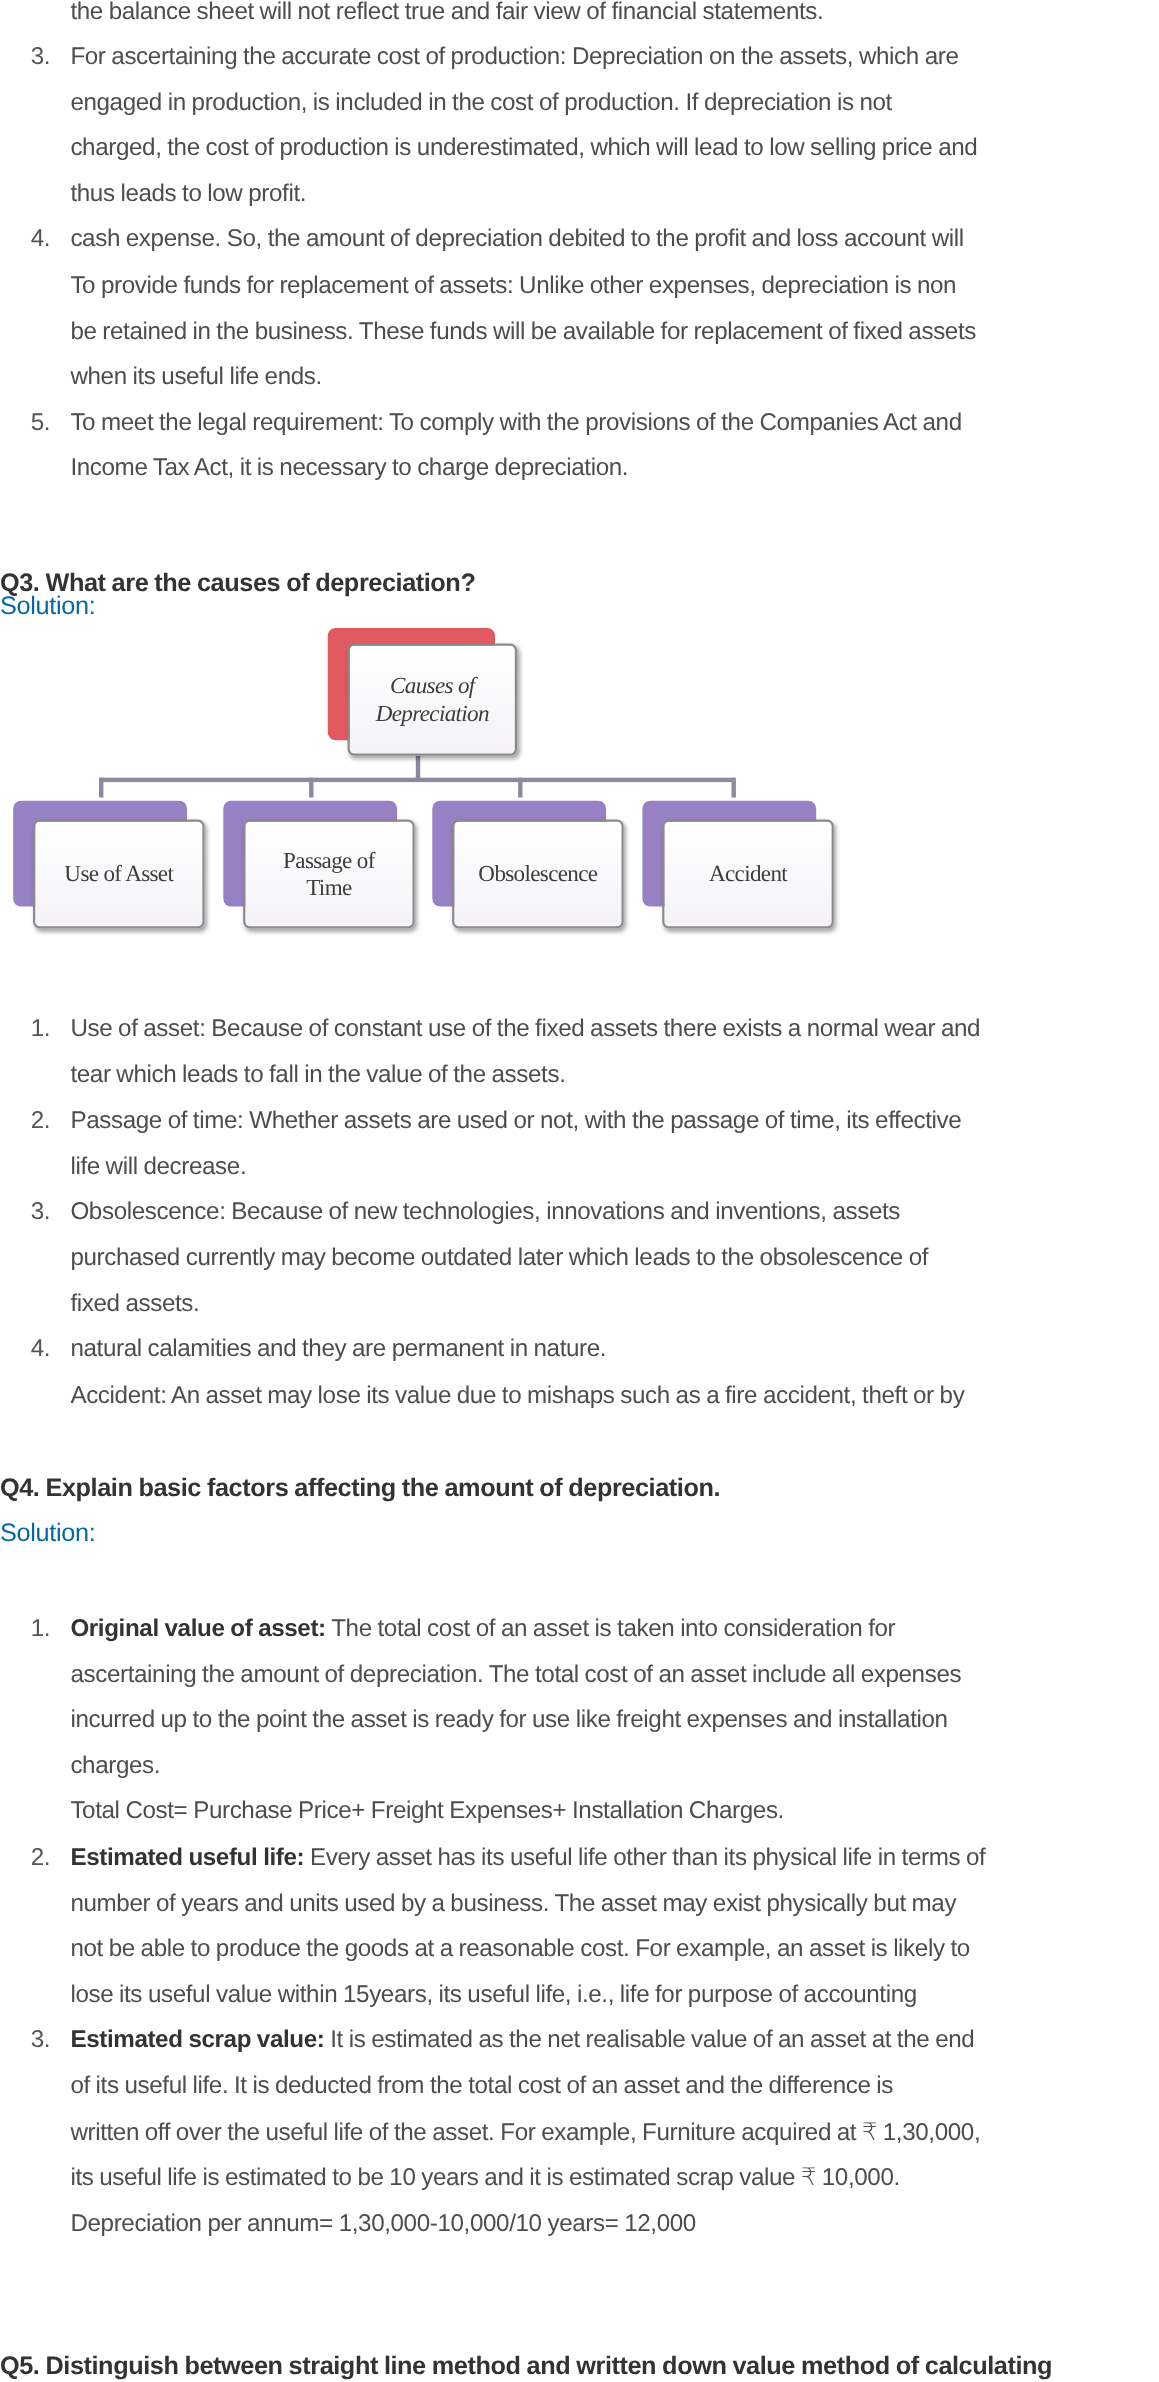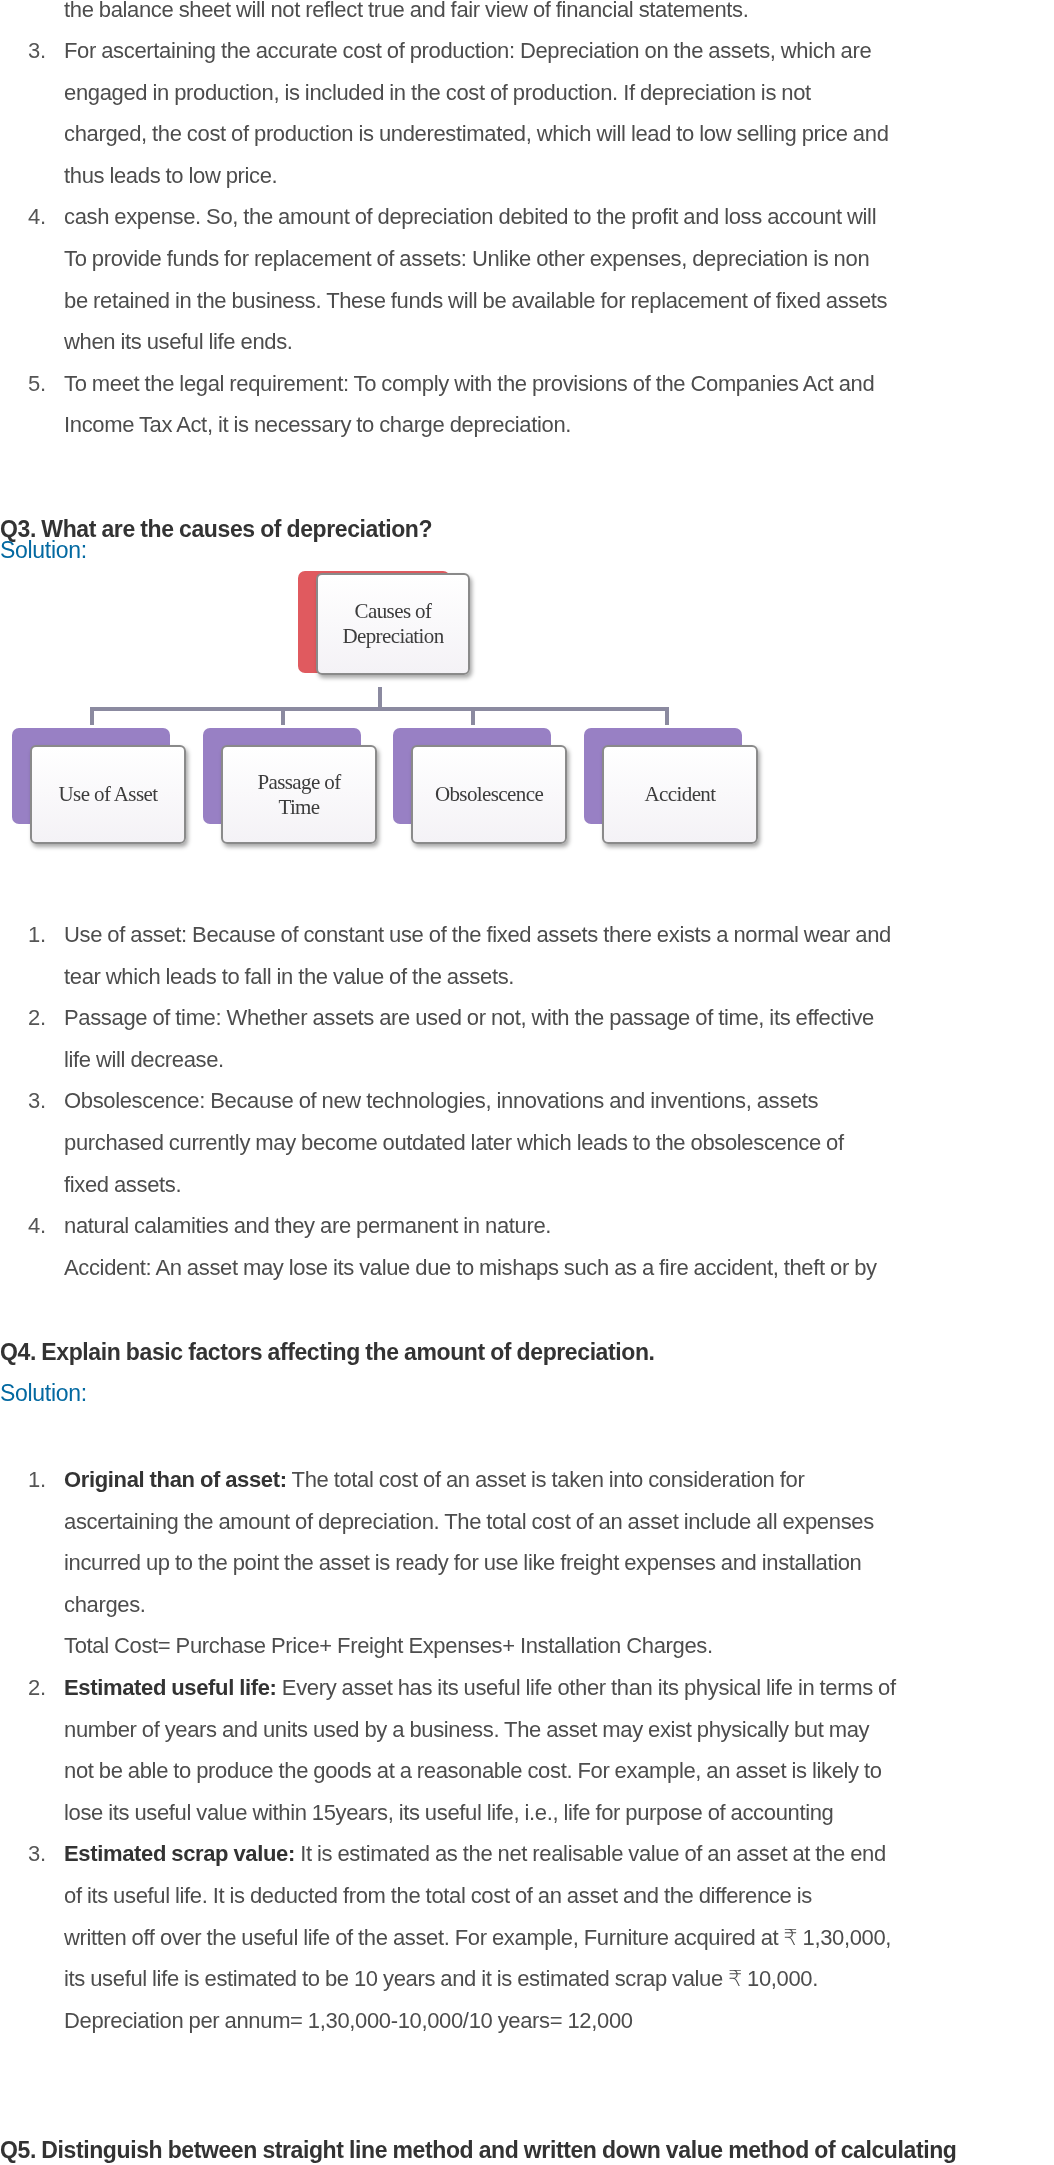--- a/index.html
+++ b/index.html
@@ -82,39 +82,39 @@
       box-shadow: 2px 3px 4px rgba(0,0,0,0.35);
       display: flex; align-items: center; justify-content: center;
       text-align: center;
       font-family: "Liberation Serif", "DejaVu Serif", serif;
       font-size: 21px;
       line-height: 25px;
       color: #3c3c3c;
       letter-spacing: -0.6px;
     }
     .root .back { background: #e05a5f; left: 0; top: 0; width: 152px; height: 102px; }
-    .root .front { left: 18px; top: 2px; width: 150px; height: 98px; }
+    .root .front { left: 18px; top: 14px; width: 150px; height: 98px; font-style: italic; }
     .child .back { background: #9880c4; left: 0; top: 0; width: 158px; height: 96px; }
     .child .front { left: 18px; top: 17px; width: 152px; height: 95px; }
     .conn { position: absolute; background: #8b8aa0; }
   </style>
 </head>
 <body>
 
 <div class="page">
 
   <div class="plain" style="top:-11px;">the balance sheet will not reflect true and fair view of financial statements.</div>
 
   <div class="ol" style="top:30px;">
     <div class="li">
       <span class="num">3.</span>
       <div>For ascertaining the accurate cost of production: Depreciation on the assets, which are</div>
       <div>engaged in production, is included in the cost of production. If depreciation is not</div>
       <div style="white-space:nowrap">charged, the cost of production is underestimated, which will lead to low selling price and</div>
-      <div>thus leads to low price.</div>
+      <div>thus leads to low profit.</div>
     </div>
     <div class="li">
       <span class="num">4.</span>
       <div>cash expense. So, the amount of depreciation debited to the profit and loss account will</div>
       <div>To provide funds for replacement of assets: Unlike other expenses, depreciation is non</div>
       <div style="white-space:nowrap">be retained in the business. These funds will be available for replacement of fixed assets</div>
       <div>when its useful life ends.</div>
     </div>
     <div class="li">
       <span class="num">5.</span>
@@ -206,21 +206,21 @@
       <div style="white-space:nowrap">Accident: An asset may lose its value due to mishaps such as a fire accident, theft or by</div>
     </div>
   </div>
 
   <div class="q" style="top:1335px;">Q4. Explain basic factors affecting the amount of depreciation.</div>
   <div class="sol" style="top:1376px;">Solution:</div>
 
   <div class="ol" style="top:1459px;">
     <div class="li">
       <span class="num">1.</span>
-      <div><b>Original than of asset:</b><span> The total cost of an asset is taken into consideration for</span></div>
+      <div><b>Original value of asset:</b><span> The total cost of an asset is taken into consideration for</span></div>
       <div style="white-space:nowrap">ascertaining the amount of depreciation. The total cost of an asset include all expenses</div>
       <div style="white-space:nowrap">incurred up to the point the asset is ready for use like freight expenses and installation</div>
       <div>charges.</div>
       <div>Total Cost= Purchase Price+ Freight Expenses+ Installation Charges.</div>
     </div>
     <div class="li">
       <span class="num">2.</span>
       <div style="white-space:nowrap"><b>Estimated useful life:</b><span> Every asset has its useful life other than its physical life in terms of</span></div>
       <div>number of years and units used by a business. The asset may exist physically but may</div>
       <div style="white-space:nowrap">not be able to produce the goods at a reasonable cost. For example, an asset is likely to</div>

